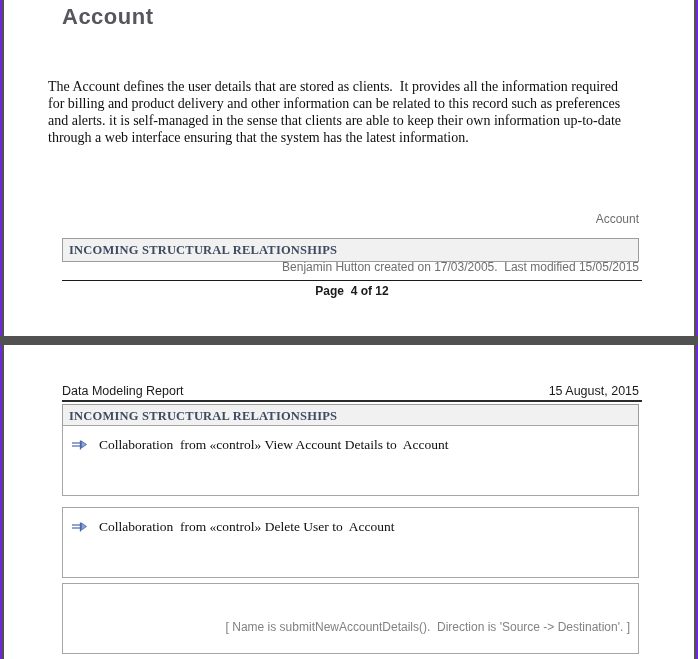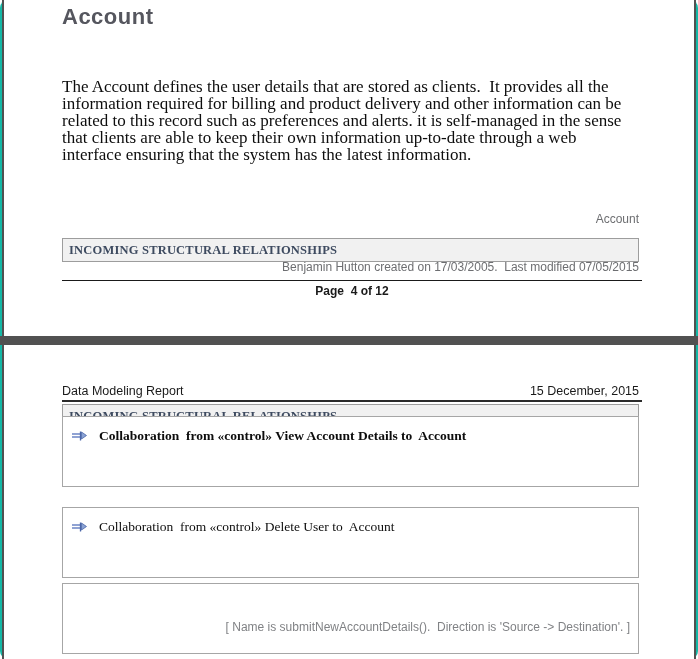--- a/index.html
+++ b/index.html
@@ -1,34 +1,34 @@
 <!DOCTYPE html>
 <html><head>
 <meta charset="utf-8">
 <style>
   * { margin:0; padding:0; box-sizing:border-box; }
   html,body { width:698px; height:659px; background:#fff; overflow:hidden;
               font-family:"Liberation Serif", serif; }
-  .stage { position:relative; width:698px; height:659px; background:#14b8a6;border-radius:8px; }
+  .stage { position:relative; width:698px; height:659px; background:#6d28d9; }
 
   
   .edge-left  { position:absolute; left:2px; top:0; width:2px; height:659px; background:#515151; }
   .edge-right { position:absolute; left:694px; top:0; width:2px; height:659px; background:#515151; }
   .page-gap   { position:absolute; left:0; top:336px; width:698px; height:9px; background:#515151; }
 
   .page { position:absolute; left:4px; width:690px; background:#fff; }
   .page1 { top:0; height:336px; }
   .page2 { top:345px; height:314px; }
 
   
   .doc-title { position:absolute; left:58px; top:4px; font-family:"Liberation Sans", sans-serif;
                font-size:22px; font-weight:bold; color:#55565e; letter-spacing:0.5px; }
   .doc-subtitle { position:absolute; left:58px; top:40px; font-size:13.5px; font-style:italic;
                   font-weight:bold; color:#111; }
-  .doc-paragraph { position:absolute; left:58px; top:78px; width:578px; font-size:17px;
+  .doc-paragraph { position:absolute; left:44px; top:78px; width:578px; font-size:14px;
                    line-height:17px; color:#0d0d0d; white-space:pre-wrap; }
   .meta-block { position:absolute; left:58px; top:179px; width:577px; text-align:right;
                 font-family:"Liberation Sans", sans-serif; font-size:12px; line-height:16px;
                 color:#6d6e71; white-space:pre-wrap; }
   .section-box { position:absolute; left:58px; width:577px; height:24px; background:#f1f1f1;
                  border:1px solid #9d9d9d; }
   .section-box .label { font-size:12.5px; font-weight:bold; color:#3e4b60; line-height:22px;
                         padding-left:6px; letter-spacing:0.2px; }
   .p1-section { top:238px; }
   .footer-rule { position:absolute; left:58px; top:280px; width:580px; height:0;
@@ -41,21 +41,21 @@
   .hdr-left  { position:absolute; left:58px; top:39px; font-family:"Liberation Sans", sans-serif;
                font-size:12.5px; color:#1a1a1a; }
   .hdr-right { position:absolute; left:58px; top:39px; width:577px; text-align:right;
                font-family:"Liberation Sans", sans-serif; font-size:12.5px; color:#1a1a1a; }
   .hdr-rule  { position:absolute; left:58px; top:55px; width:580px; height:0;
                border-top:2px solid #2b2b2b; }
   .p2-section { top:59px; }
 
   .rel-box { position:absolute; left:58px; width:577px; height:71px; background:#fff;
              border:1px solid #a6a6a6; }
-  .rel-row1 { top:71px;font-weight:bold; }
+  .rel-row1 { top:80px; }
   .rel-row2 { top:162px; }
   .rel-row3 { top:238px; }
   .rel-title-line { position:absolute; left:8px; top:11px; display:flex; align-items:center; gap:11px; }
   .rel-icon { width:17px; height:12px; flex:0 0 auto; }
   .rel-title { font-size:13.5px; color:#0d0d0d; white-space:pre-wrap; }
   .rel-detail { position:absolute; right:8px; top:36px; font-family:"Liberation Sans", sans-serif;
                 font-size:12px; color:#808285; white-space:pre-wrap; }
 </style>
 </head>
 <body>
@@ -65,34 +65,34 @@
   <div class="edge-left"></div>
   <div class="edge-right"></div>
   <div class="page-gap"></div>
 
   <div class="page page1">
     <div class="doc-title">Account</div>
     <div class="doc-paragraph">The Account defines the user details that are stored as clients.  It provides all the information required for billing and product delivery and other information can be related to this record such as preferences and alerts. it is self-managed in the sense that clients are able to keep their own information up-to-date through a web interface ensuring that the system has the latest information.</div>
 
     <div class="meta-block">
       <div>Account</div>
-      <div>Benjamin Hutton created on 17/03/2005.  Last modified 07/05/2015</div>
+      <div>Benjamin Hutton created on 17/03/2005.  Last modified 15/05/2015</div>
     </div>
 
     <div class="section-box p1-section">
       <div class="label">INCOMING STRUCTURAL RELATIONSHIPS</div>
     </div>
 
     <div class="footer-rule"></div>
     <div class="page-num">Page  4 of 12</div>
   </div>
 
   <div class="page page2">
     <div class="hdr-left">Data Modeling Report</div>
-    <div class="hdr-right">15 December, 2015</div>
+    <div class="hdr-right">15 August, 2015</div>
     <div class="hdr-rule"></div>
 
     <div class="section-box p2-section">
       <div class="label">INCOMING STRUCTURAL RELATIONSHIPS</div>
     </div>
 
     <div class="rel-box rel-row1">
       <div class="rel-title-line">
         <svg class="rel-icon" viewBox="0 0 17 12">
           <path d="M1 4 H9" stroke="#6b85c4" stroke-width="1.5" fill="none"></path>

